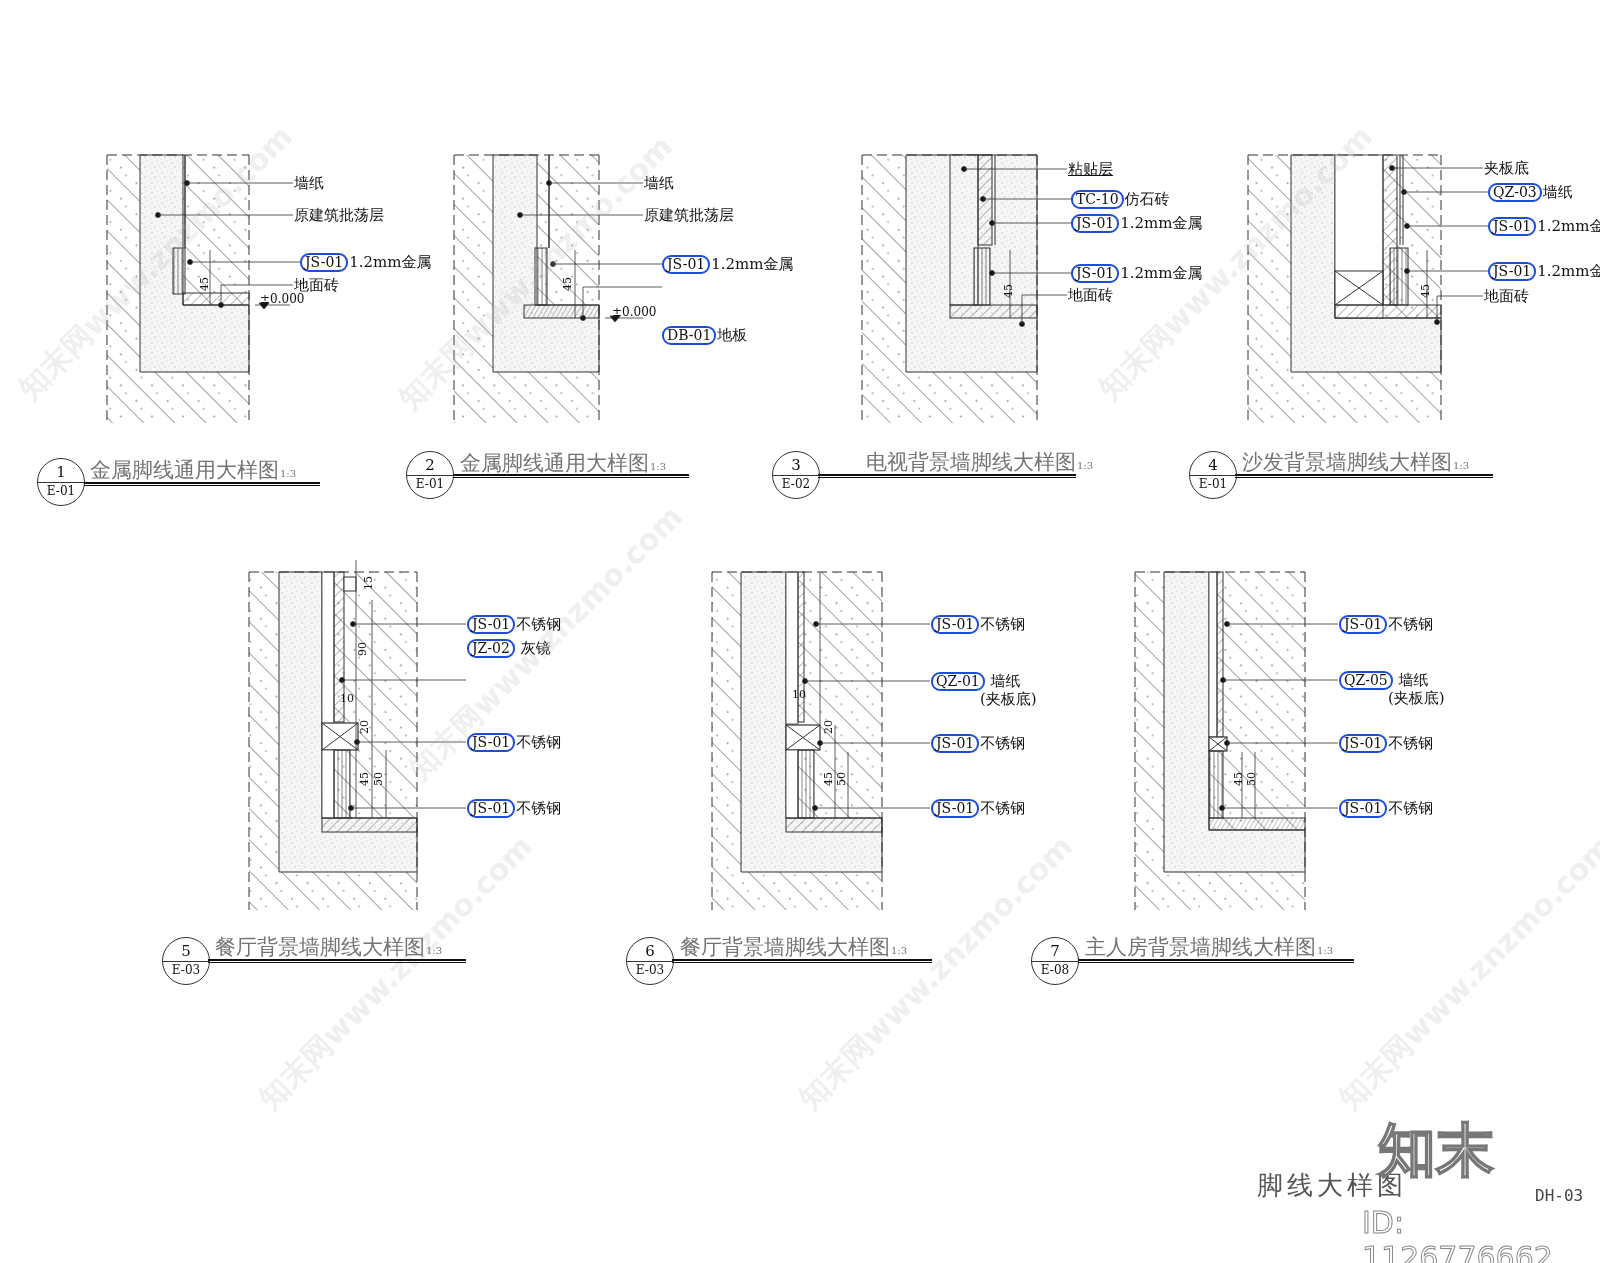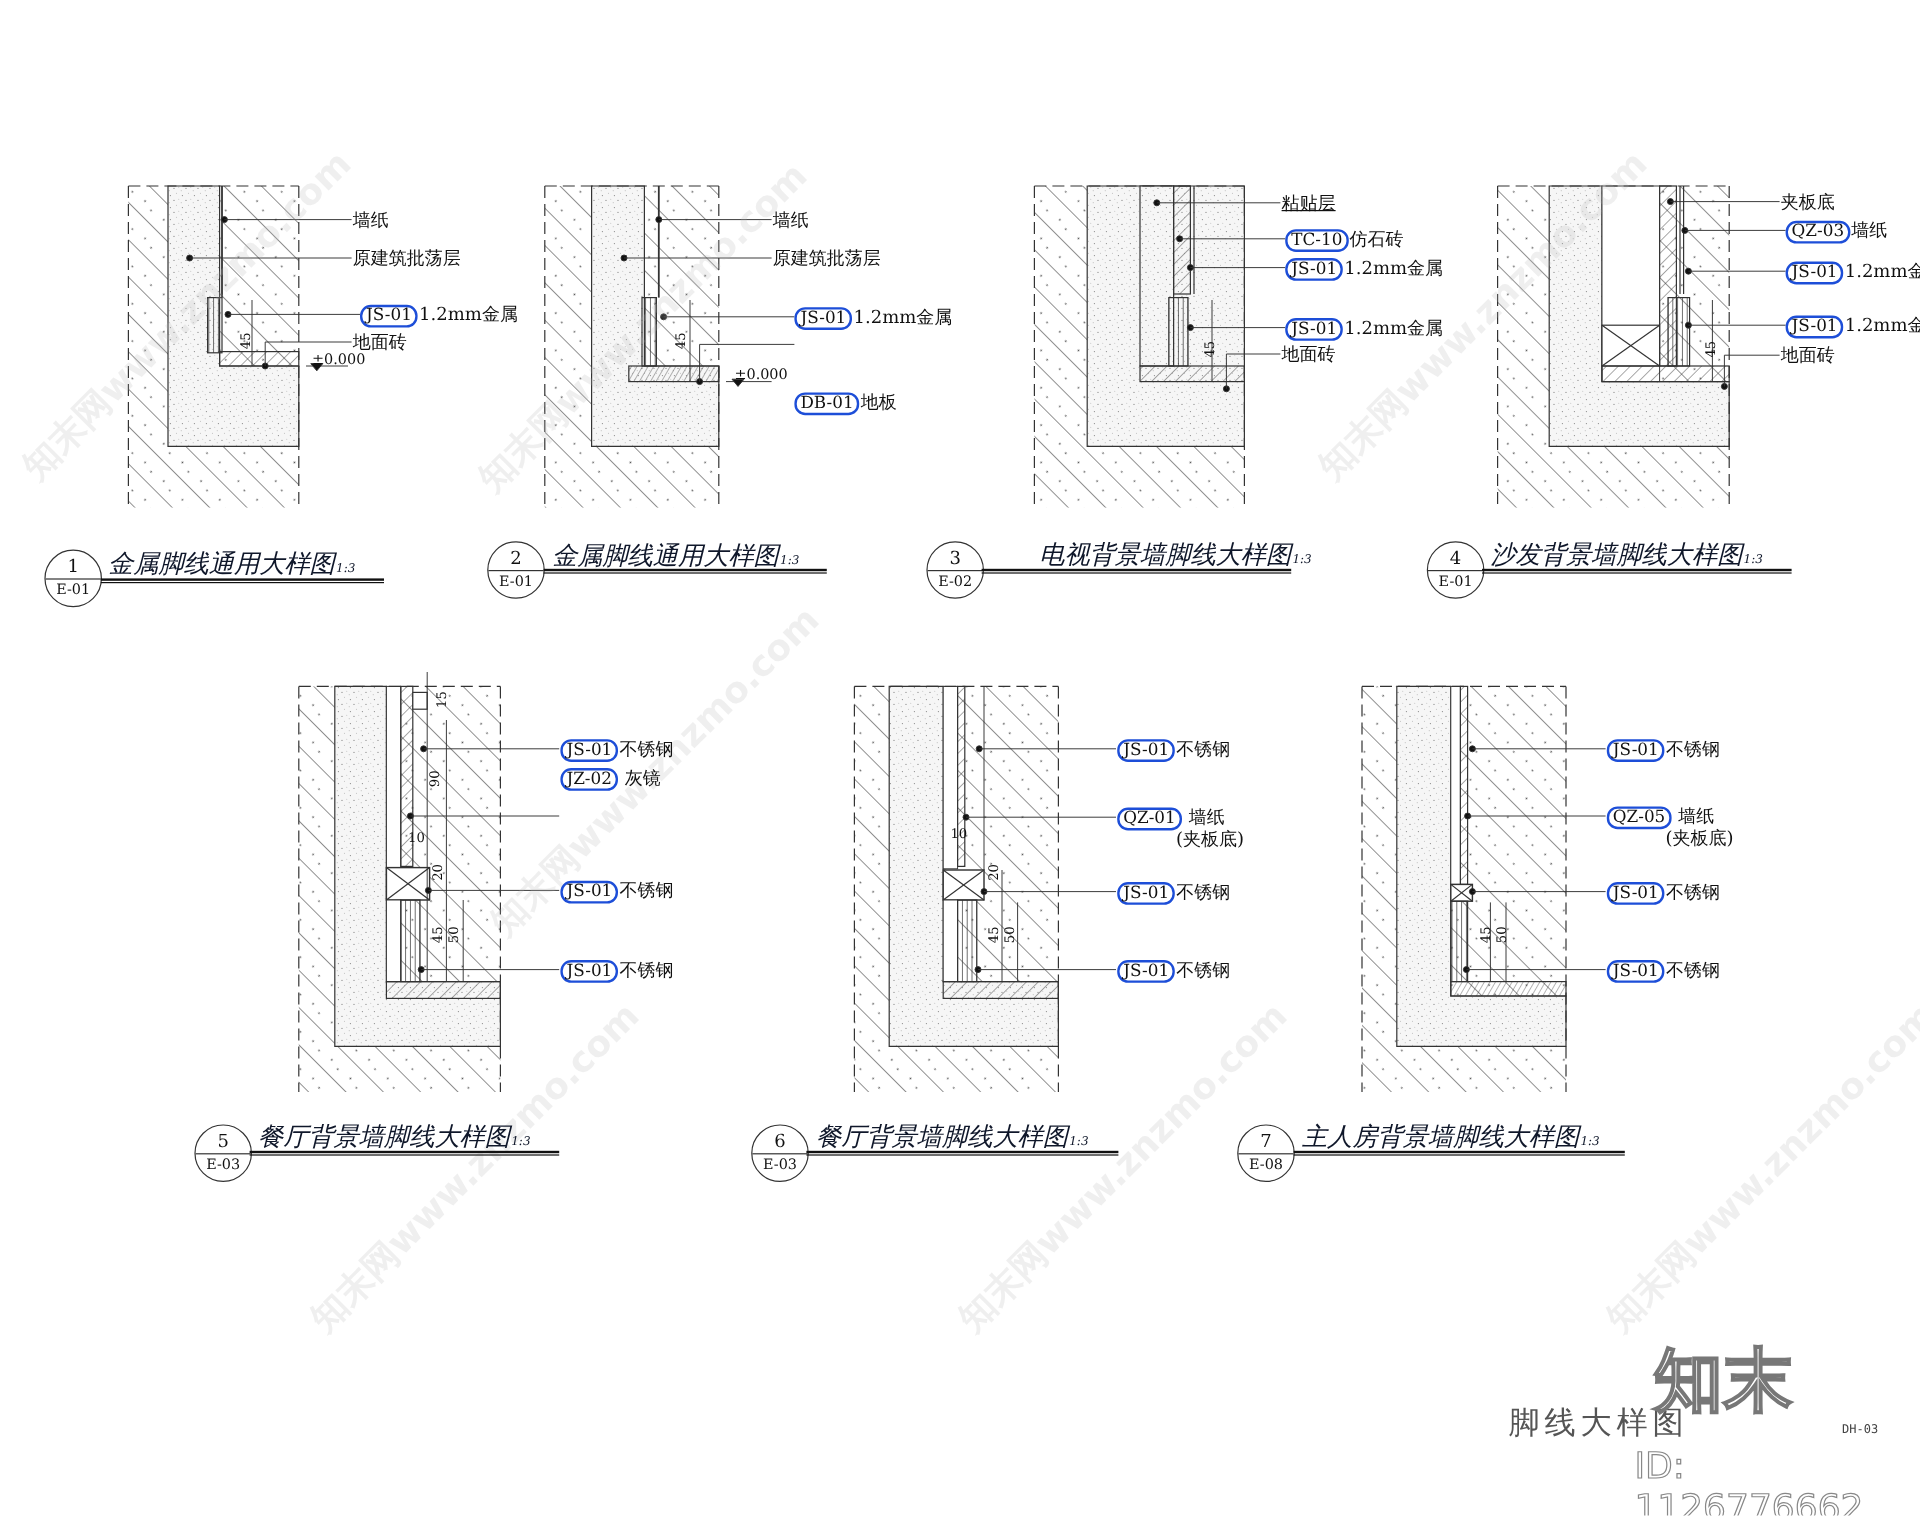--- a/index.html
+++ b/index.html
@@ -2,30 +2,30 @@
 <html><head>
 <meta charset="utf-8">
 <style>
   html, body { margin:0; padding:0; background:#ffffff; }
   body { width:1600px; height:1263px; position:relative; overflow:hidden;
          font-family:"DejaVu Serif","Liberation Serif",serif; color:#111; }
   #canvas { position:absolute; left:0; top:0; width:1600px; height:1263px; }
   .lbl { position:absolute; font-size:15px; line-height:18px; white-space:nowrap; color:#111; }
   .tag { display:inline-block; border:2px solid #1d4ed8; border-radius:9px; padding:0 3px;
          font-size:14px; line-height:15px; margin-right:1px; }
-  .title { position:absolute; font-size:21px; line-height:24px; white-space:nowrap; color:#0f172a;font-style:italic; }
+  .title { position:absolute; font-size:21px; line-height:24px; white-space:nowrap; color:#737373; }
   .title .scale { font-size:10px; margin-left:1px; }
   .title-underline { position:absolute; height:0; border-top:2px solid #111; border-bottom:1px solid #111; padding-bottom:1px; }
   .bubble { position:absolute; width:46px; height:46px; border:1px solid #333; border-radius:50%; background:#fff; }
   .bubble .num { position:absolute; top:4px; width:100%; text-align:center; font-size:15px; }
   .bubble .ref { position:absolute; top:25px; width:100%; text-align:center; font-size:12px; }
   .bubble .div { position:absolute; top:23px; left:0; width:100%; border-top:1px solid #333; }
   .sheet-title { position:absolute; left:1257px; top:1136px; font-size:26px; color:#555; letter-spacing:4px;
                  font-family:"DejaVu Sans","Liberation Sans",sans-serif; font-weight:200;margin-top:32px; }
-  .sheet-code { position:absolute; left:1535px; top:1186px; font-size:10px; color:#444;
+  .sheet-code { position:absolute; left:1535px; top:1186px; font-size:16px; color:#444;
                 font-family:"DejaVu Sans Mono","Liberation Mono",monospace; }
   .wm-logo { position:absolute; left:1378px; top:1112px; font-size:58px; color:transparent;
              -webkit-text-stroke:1.5px #777; font-family:"DejaVu Sans","Liberation Sans",sans-serif; font-weight:bold; }
   .wm-id { position:absolute; left:1362px; top:1205px; font-size:30px; color:transparent;
            -webkit-text-stroke:1px #888; font-family:"DejaVu Sans","Liberation Sans",sans-serif; }
   .wm-diag { position:absolute; font-size:30px; font-weight:bold; color:rgba(180,180,180,0.22);
              transform:rotate(-45deg); transform-origin:left top; white-space:nowrap;
              font-family:"DejaVu Sans","Liberation Sans",sans-serif; pointer-events:none; }
 </style>
 </head>

